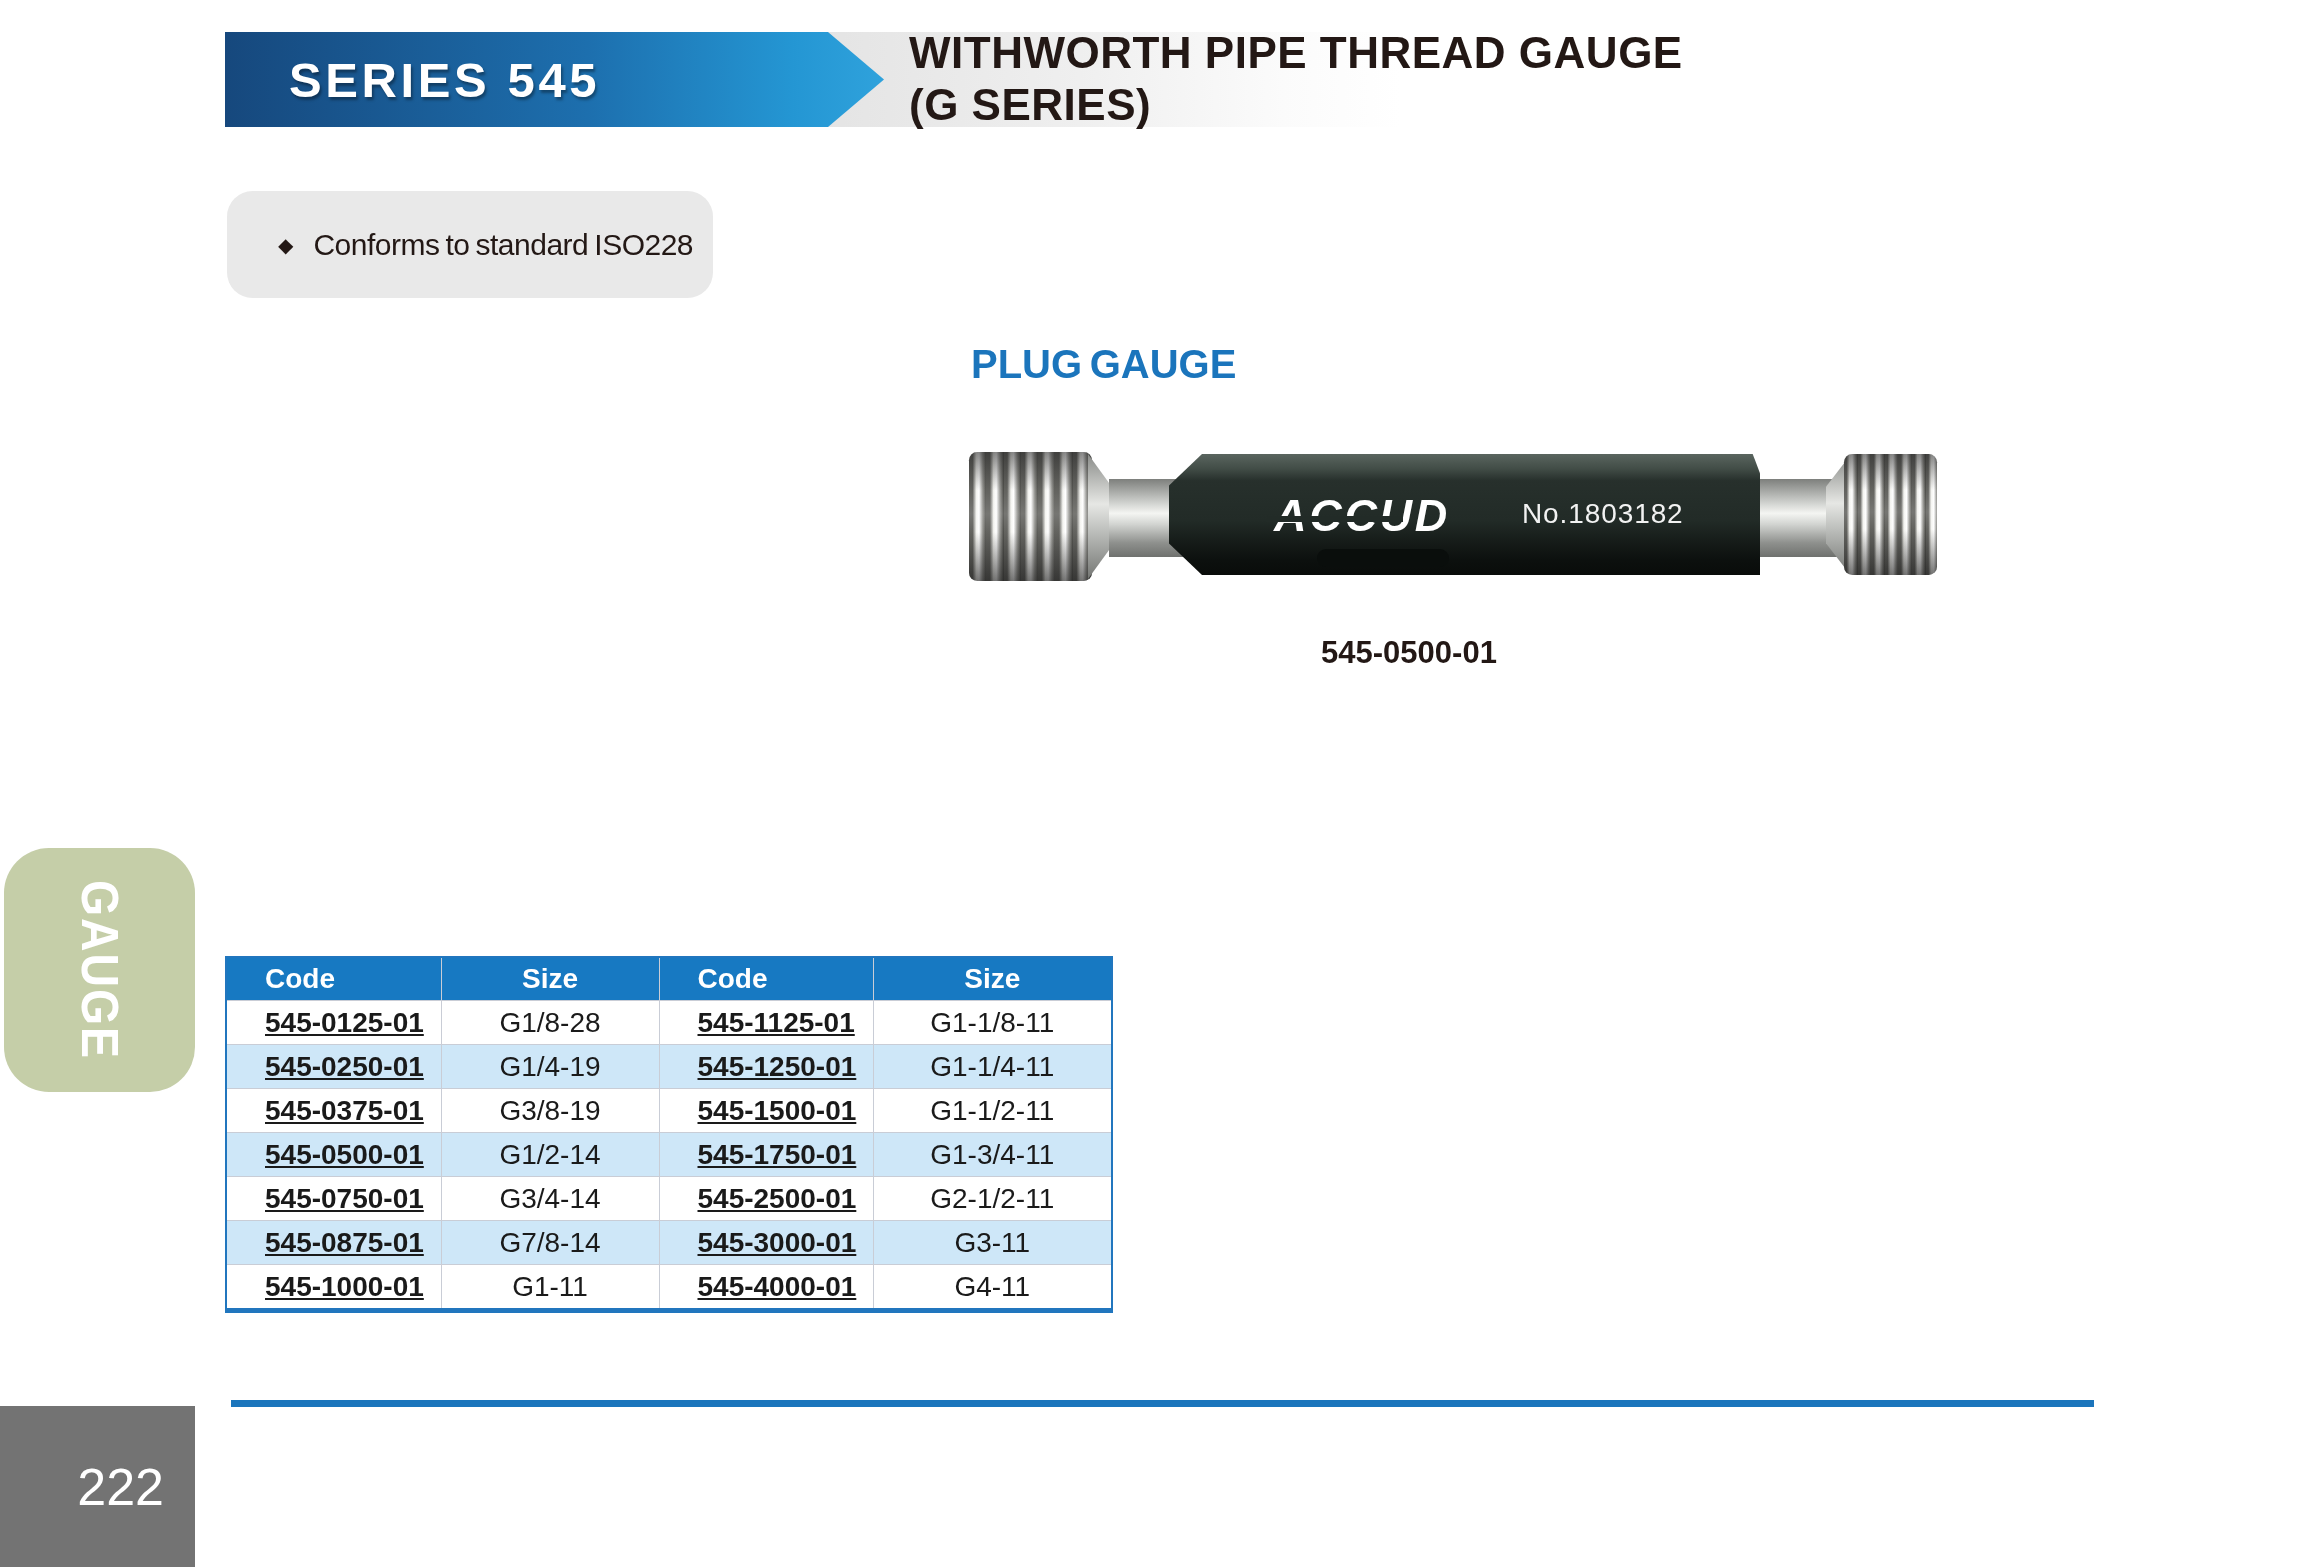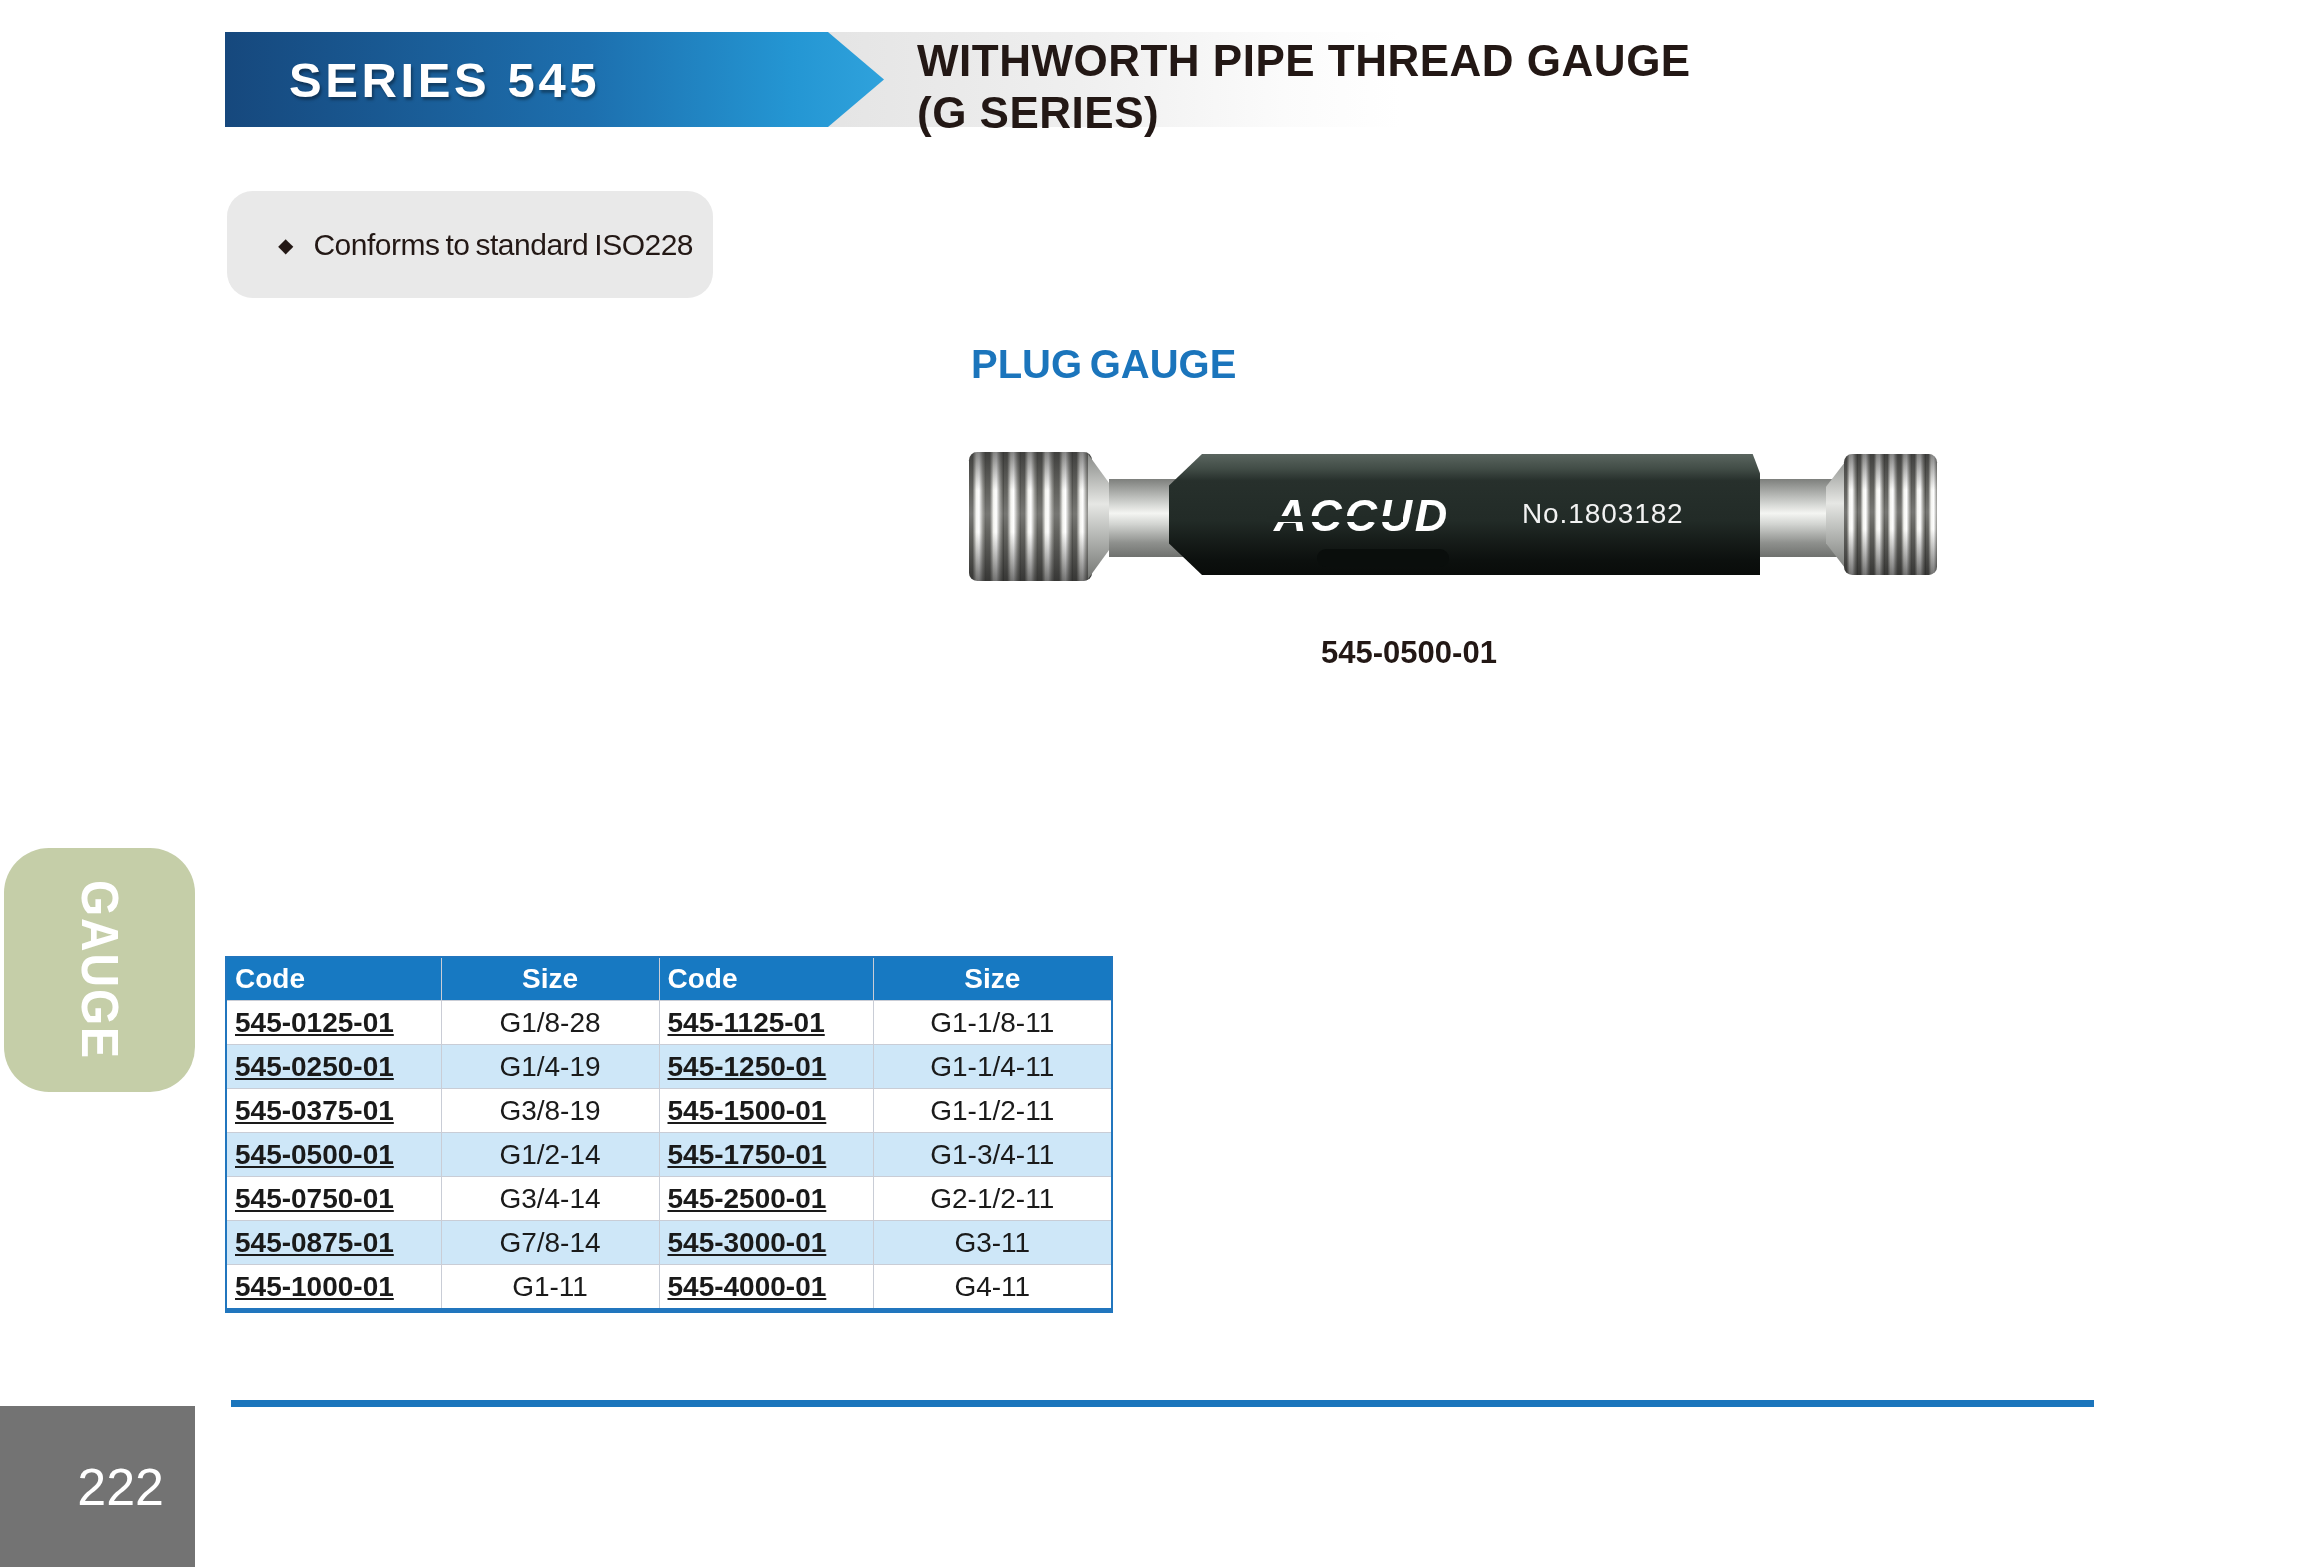--- a/index.html
+++ b/index.html
@@ -8,21 +8,21 @@
 
   
   .title-band{position:absolute;left:818px;top:32px;width:582px;height:95px;
               background:linear-gradient(90deg,#e4e4e4 0%,#efefef 45%,#fbfbfb 80%,#ffffff 100%);}
   .series-banner{position:absolute;left:225px;top:32px;width:659px;height:95px;
                  background:linear-gradient(90deg,#16487D 0%,#1D6FAE 55%,#2496D3 86%,#2FA2DC 100%);
                  clip-path:polygon(0 0,calc(100% - 56px) 0,100% 50%,calc(100% - 56px) 100%,0 100%);
                  display:flex;align-items:center;}
   .series-banner span{color:#fff;font-size:49px;font-weight:bold;letter-spacing:3.6px;
                       padding-left:64px;text-shadow:1.8px 2.7px 2.7px rgba(0,0,0,.35);}
-  .page-title{position:absolute;left:905px;top:23px;margin:12px;font-size:44px;line-height:52px;
+  .page-title{position:absolute;left:905px;top:23px;margin:4px;font-size:44px;line-height:52px;
               font-weight:bold;color:#231815;letter-spacing:0.5px;}
   .page-title span{display:block;}
 
   
   .feature-box{position:absolute;left:227px;top:191px;width:486px;height:107px;background:#e9e9e9;
                border-radius:25.5px;display:flex;align-items:center;}
   .feature-box .diamond{font-size:20px;color:#231815;margin-left:51px;margin-right:20px;}
   .feature-box .feat-text{font-size:30px;color:#231815;letter-spacing:-0.5px;word-spacing:-1.8px;}
 
   
@@ -64,21 +64,21 @@
             color:#fff;font-size:43px;font-weight:bold;letter-spacing:1.8px;white-space:nowrap;}
 
   
   table.size-table{position:absolute;left:225px;top:956px;width:886px;border-collapse:collapse;
             table-layout:fixed;border:2.7px solid #2176BE;border-bottom-width:5.5px;}
   .size-table th,.size-table td{border:1.8px solid #C9CDD6;font-size:28px;overflow:hidden;white-space:nowrap;}
   .size-table th{background:#1779C2;color:#ffffff;font-weight:bold;height:40px;}
   .size-table td{height:41px;color:#1a1a1a;}
   .size-table tbody tr:nth-child(even) td{background:#CEE7F8;}
   .size-table tbody tr:nth-child(odd) td{background:#ffffff;}
-  .col-left{text-align:left;padding-left:8px;}
+  .col-left{text-align:left;padding-left:38px;}
   .col-center{text-align:center;}
   .size-table td.code-cell{font-weight:bold;text-decoration:underline;}
 
   
   .footer-rule{position:absolute;left:231px;top:1400px;width:1863px;height:7.3px;background:#1B75BC;}
   .page-number-box{position:absolute;left:0;top:1406px;width:195px;height:161px;background:#737373;}
   .page-number-box span{position:absolute;right:31px;top:51px;color:#fff;font-size:52px;font-weight:400;}
 </style>
 </head>
 <body>

